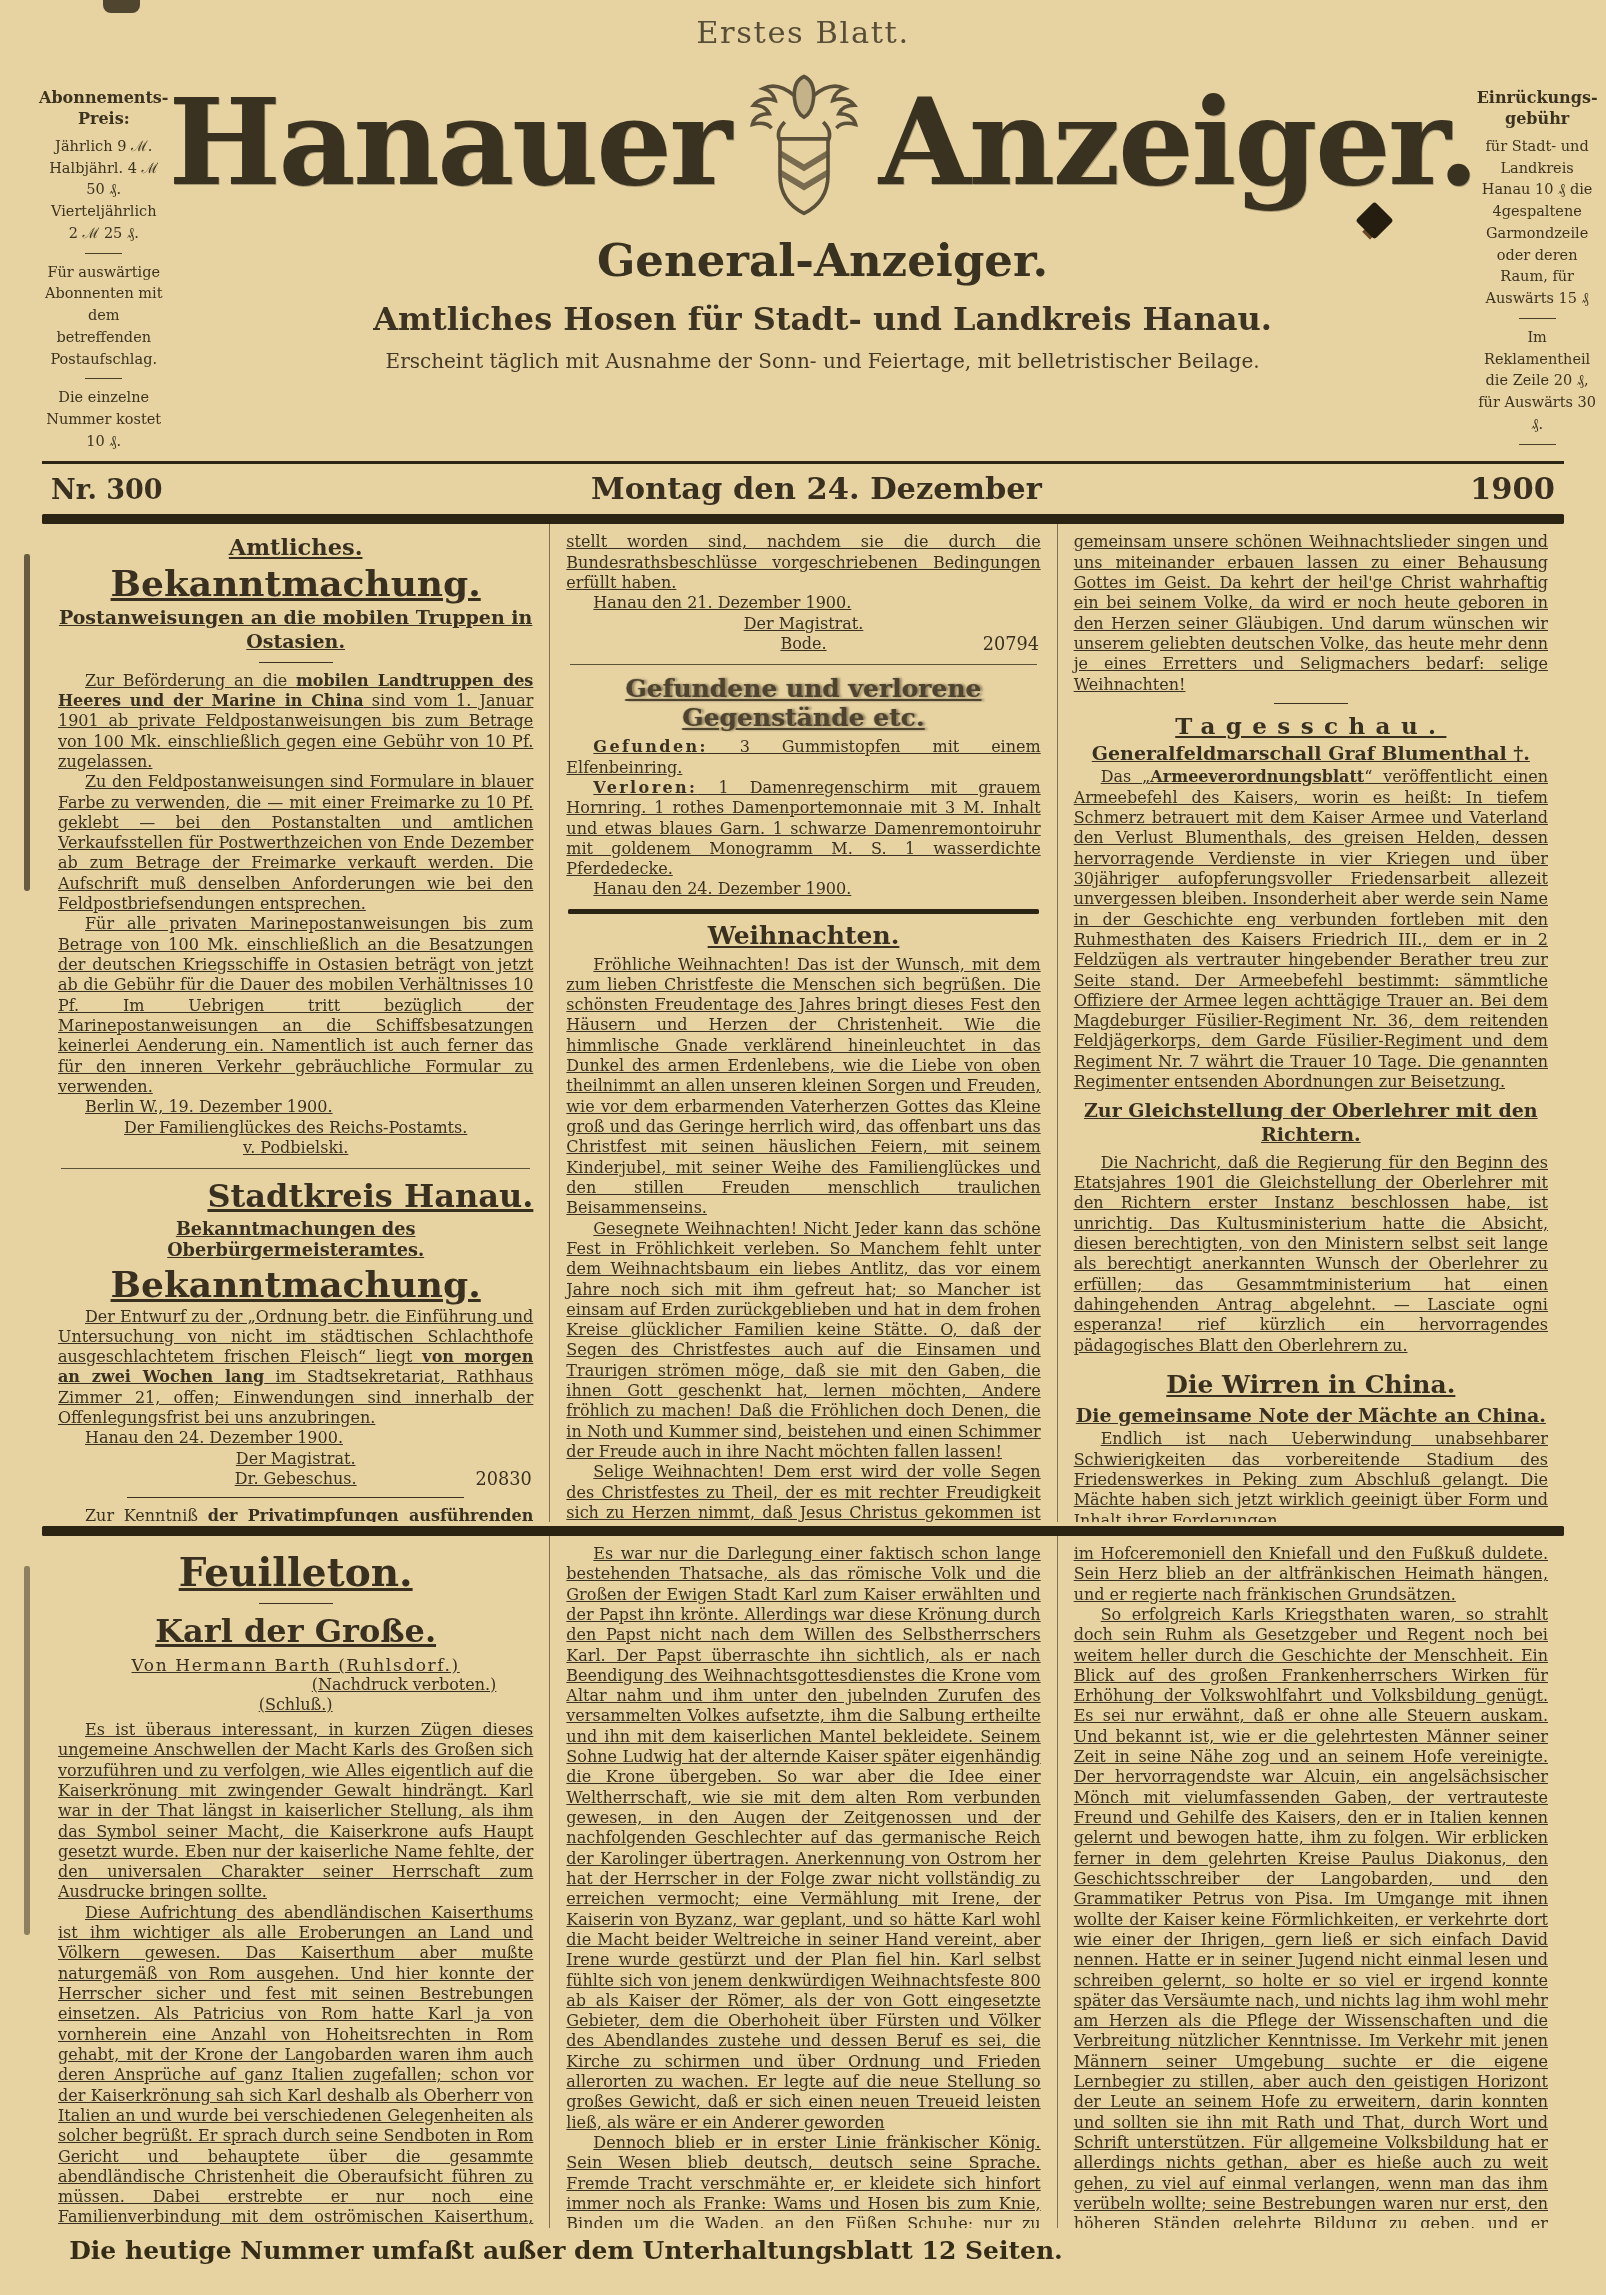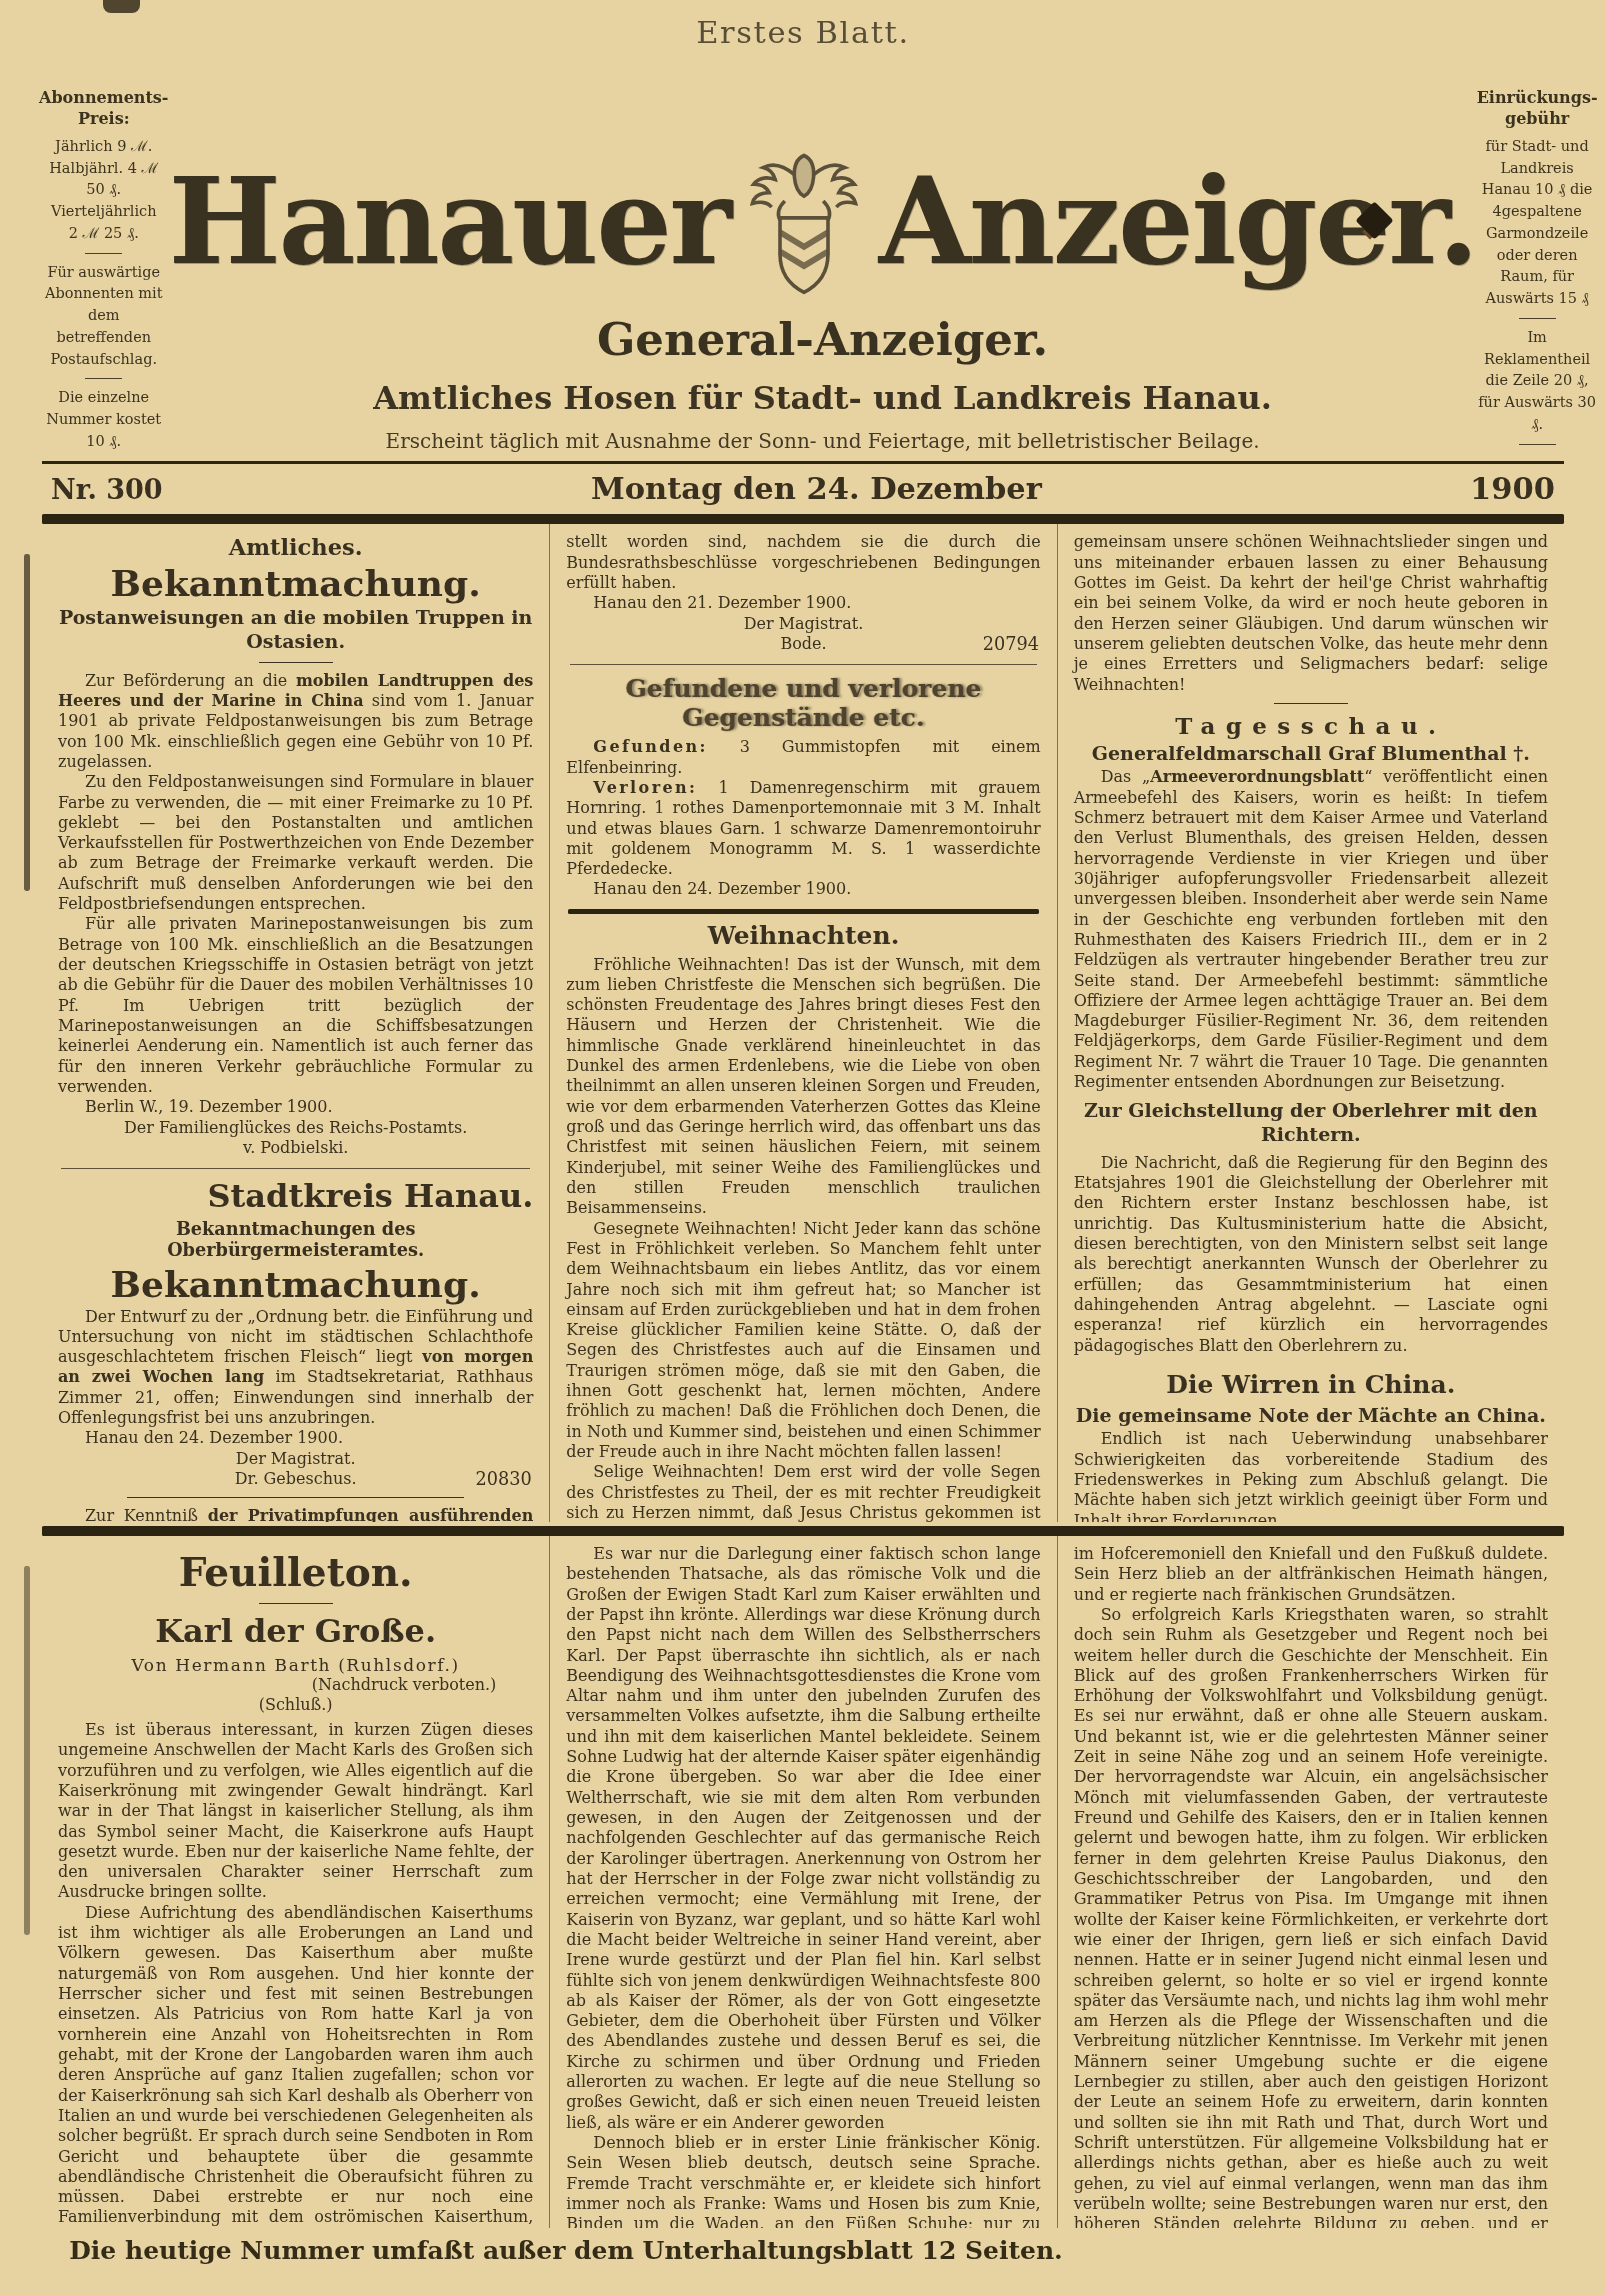--- a/index.html
+++ b/index.html
@@ -9,21 +9,21 @@
     background:
       linear-gradient(90deg, rgba(55,42,22,.50) 0px, rgba(55,42,22,.12) 17.7px, rgba(55,42,22,0) 42px),
       linear-gradient(270deg, rgba(120,95,55,.25) 0px, rgba(120,95,55,0) 32px),
       radial-gradient(ellipse at 50% 38%, #eedcad 0%, #e8d3a2 55%, #ddc48f 84%, #caa e 100%),
       #e7d3a2;
     background-color:#e7d3a2;
   }
   .faded{opacity:.82;filter:blur(0.3px);}
   
   .edition{ text-align:center; font-weight:normal; font-size:30.5px; padding-top:14.5px; letter-spacing:1.6px;}
-  .masthead{display:flex; padding:6.4px 39px 0 39px; align-items:flex-end;}
+  .masthead{display:flex; padding:6.4px 39px 0 39px; align-items:flex-start;}
   .mh-side{width:215px; font-size:14.5px; text-align:center; line-height:1.5; padding-top:32px; color:#3c331f;}
   .mh-side .mh-head{font-weight:bold; font-size:16px; line-height:1.3; margin-bottom:6.4px;}
   .mh-dash{width:37px;border-top:1.6px solid #4a4028;margin:8px auto;}
   .mh-center{flex:1; text-align:center;}
   .title-row{display:flex;align-items:center;justify-content:center;gap:14.5px;margin-top:3.2px;}
   .big-title{font-size:119px;font-weight:bold;letter-spacing:-2.4px;line-height:1;color:#3a3220;
              text-shadow:0.8px 0.8px 0 rgba(58,50,32,.35);}
   .crest{display:inline-block;width:120px;height:167px;flex:0 0 auto;}
   .subtitle{font-size:45px;font-weight:bold;margin-top:8px;color:#3a3220;}
   .organ{font-size:32px;font-weight:bold;margin-top:13px;color:#3c3322;}
@@ -33,21 +33,21 @@
   .smudge-top{position:absolute;left:103px;top:0;width:37px;height:13px;background:#2a2212;border-radius:0 0 8px 8px;opacity:.8;}
   .spine-mark{position:absolute;left:24px;width:5.6px;background:#221a0c;opacity:.65;border-radius:2.4px;}
   
   .rule-thin{border-top:3.2px solid #2d2514;margin:8px 42px 0 42px;}
   .dateline{display:flex;justify-content:space-between;align-items:baseline;padding:6.4px 51px 4.8px 51px;}
   .dateline .issue{font-size:27px;font-weight:bold;}
   .dateline .date{font-size:30.5px;font-weight:bold;}
   .dateline .year{font-size:30.5px;font-weight:bold;}
   .rule-thick{height:10.4px;background:#2c2413;margin:3.2px 42px 0 42px;border-radius:1.6px;}
   
-  .columns{display:flex;margin:0 42px;}
+  .columns{display:flex;margin:0 42px;text-decoration:underline;}
   .col{width:33.333%;padding:8px 16px 0 16px;box-sizing:border-box;}
   .col + .col{border-left:1.6px solid rgba(60,48,28,.6);}
   .news-cols{height:998px;overflow:hidden;}
   .feuil-cols{height:692px;overflow:hidden;}
   
   p{margin:0;font-size:16px;line-height:1.27;text-align:justify;text-indent:27px;color:#3a311f;}
   p.cont{text-indent:0;}
   .sigline{text-align:center;text-indent:0;}
   .sig-row{position:relative;}
   .refnum{position:absolute;right:1.6px;top:0;font-size:17.7px;}

